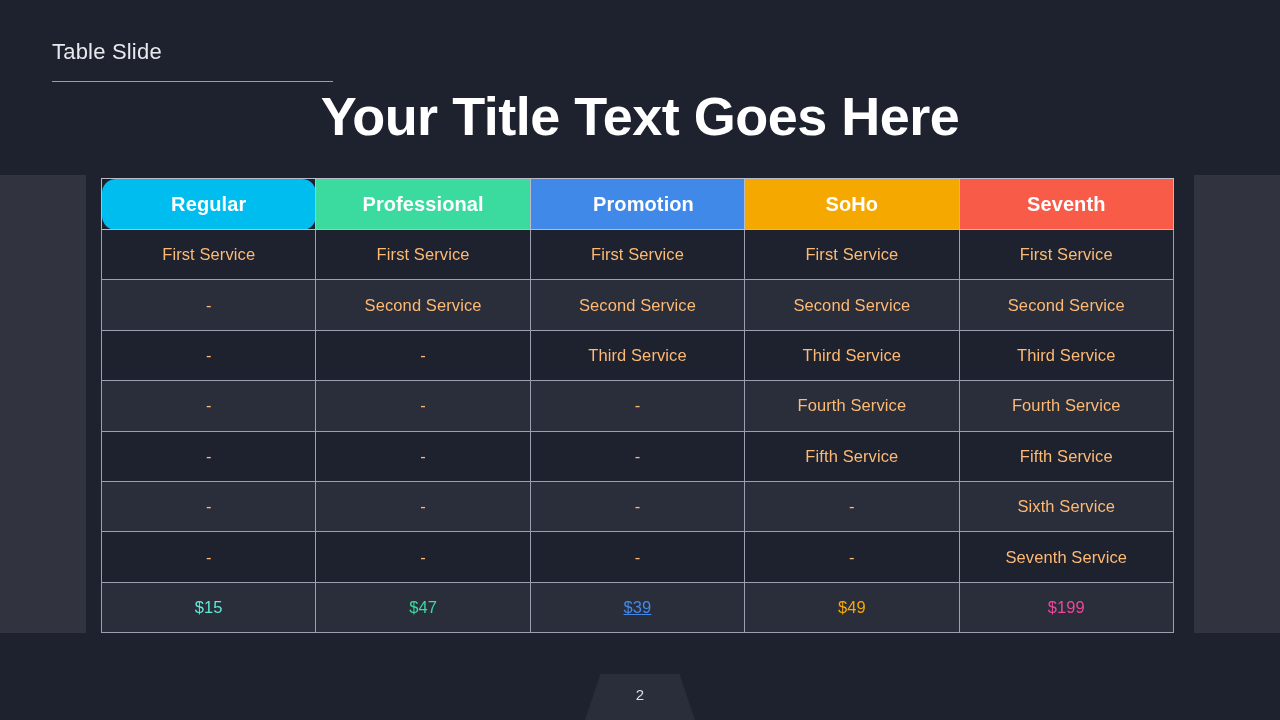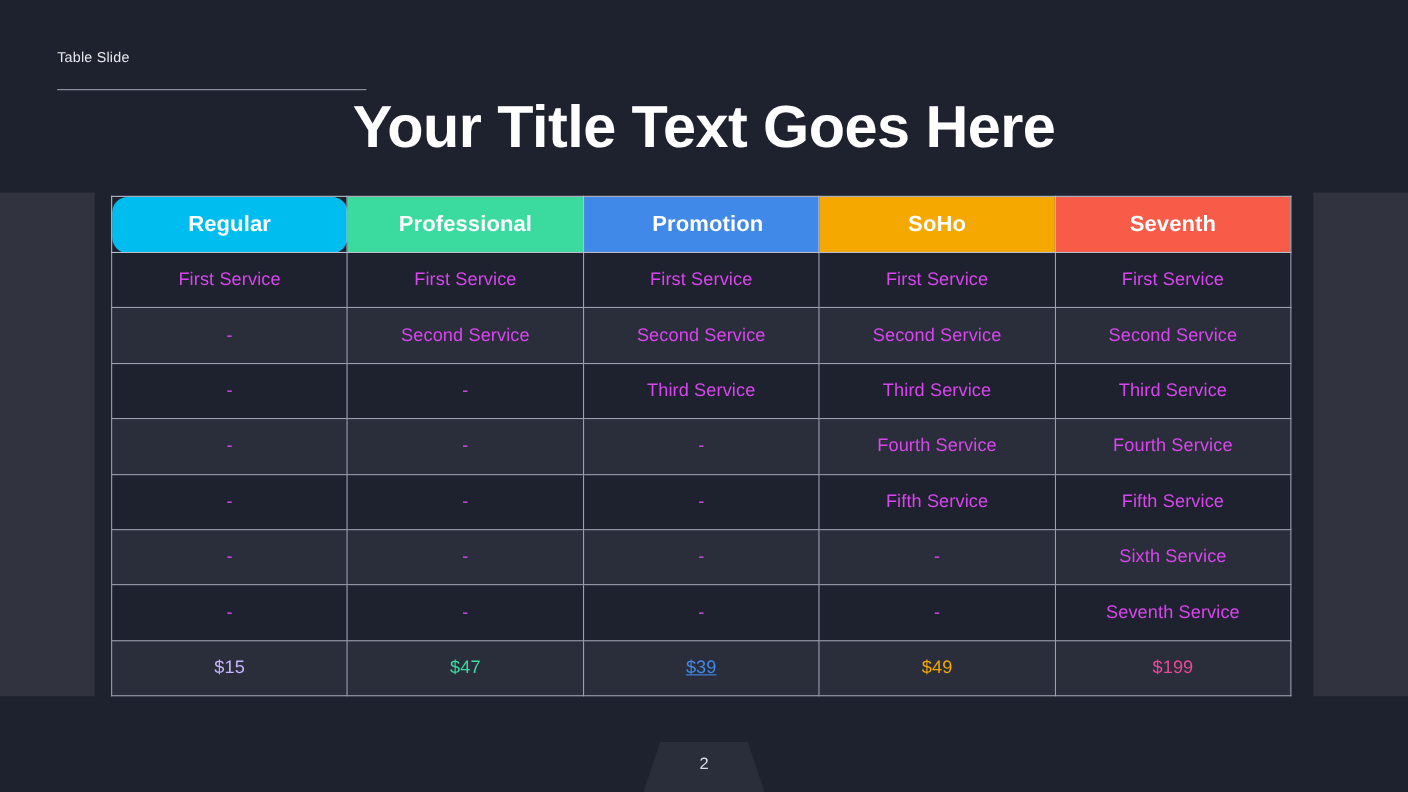--- a/index.html
+++ b/index.html
@@ -34,21 +34,21 @@
     left: 0; top: 0;
     width: 1280px;
     height: 168px;
     z-index: 2;
   }
 
   .eyebrow {
     position: absolute;
     left: 52px;
     top: 41px;
-    font-size: 13px;
+    font-size: 22px;
     color: #e8e9ee;
     letter-spacing: 0.2px;
     line-height: 22px;
   }
 
   .eyebrow-rule {
     position: absolute;
     left: 52px;
     top: 81px;
     width: 281px;
@@ -97,21 +97,21 @@
     font-size: 20px;
     font-weight: bold;
     color: #ffffff;
     letter-spacing: 0.1px;
     border-color: #b8bcc8;
   }
 
   table.pricing td {
     height: 50.4px;
     font-size: 16.5px;
-    color: #d946ef;
+    color: #fdba74;
     font-weight: normal;
     letter-spacing: 0.1px;
   }
 
   tr.row-dark  td { background: #1e212e; }
   tr.row-light td { background: #2a2d3a; }
 
   td.price {
     font-size: 21px;
     font-weight: bold;
@@ -208,21 +208,21 @@
           <td>Sixth Service</td>
         </tr>
         <tr class="row-dark">
           <td class="dash">-</td>
           <td class="dash">-</td>
           <td class="dash">-</td>
           <td class="dash">-</td>
           <td>Seventh Service</td>
         </tr>
         <tr class="row-light">
-          <td class="price" style="color: #c4b5fd; margin-top: 36px;">$15</td>
+          <td class="price" style="color: #5eead4; margin-top: 36px;">$15</td>
           <td class="price" style="color: rgb(59, 219, 160);">$47</td>
           <td class="price" style="color: rgb(65, 137, 232); text-decoration: underline;">$39</td>
           <td class="price" style="color: rgb(245, 168, 0);">$49</td>
           <td class="price" style="color: #ec4899;">$199</td>
         </tr>
       </tbody>
   </table>
 </div>
 
 <div class="page-marker">

